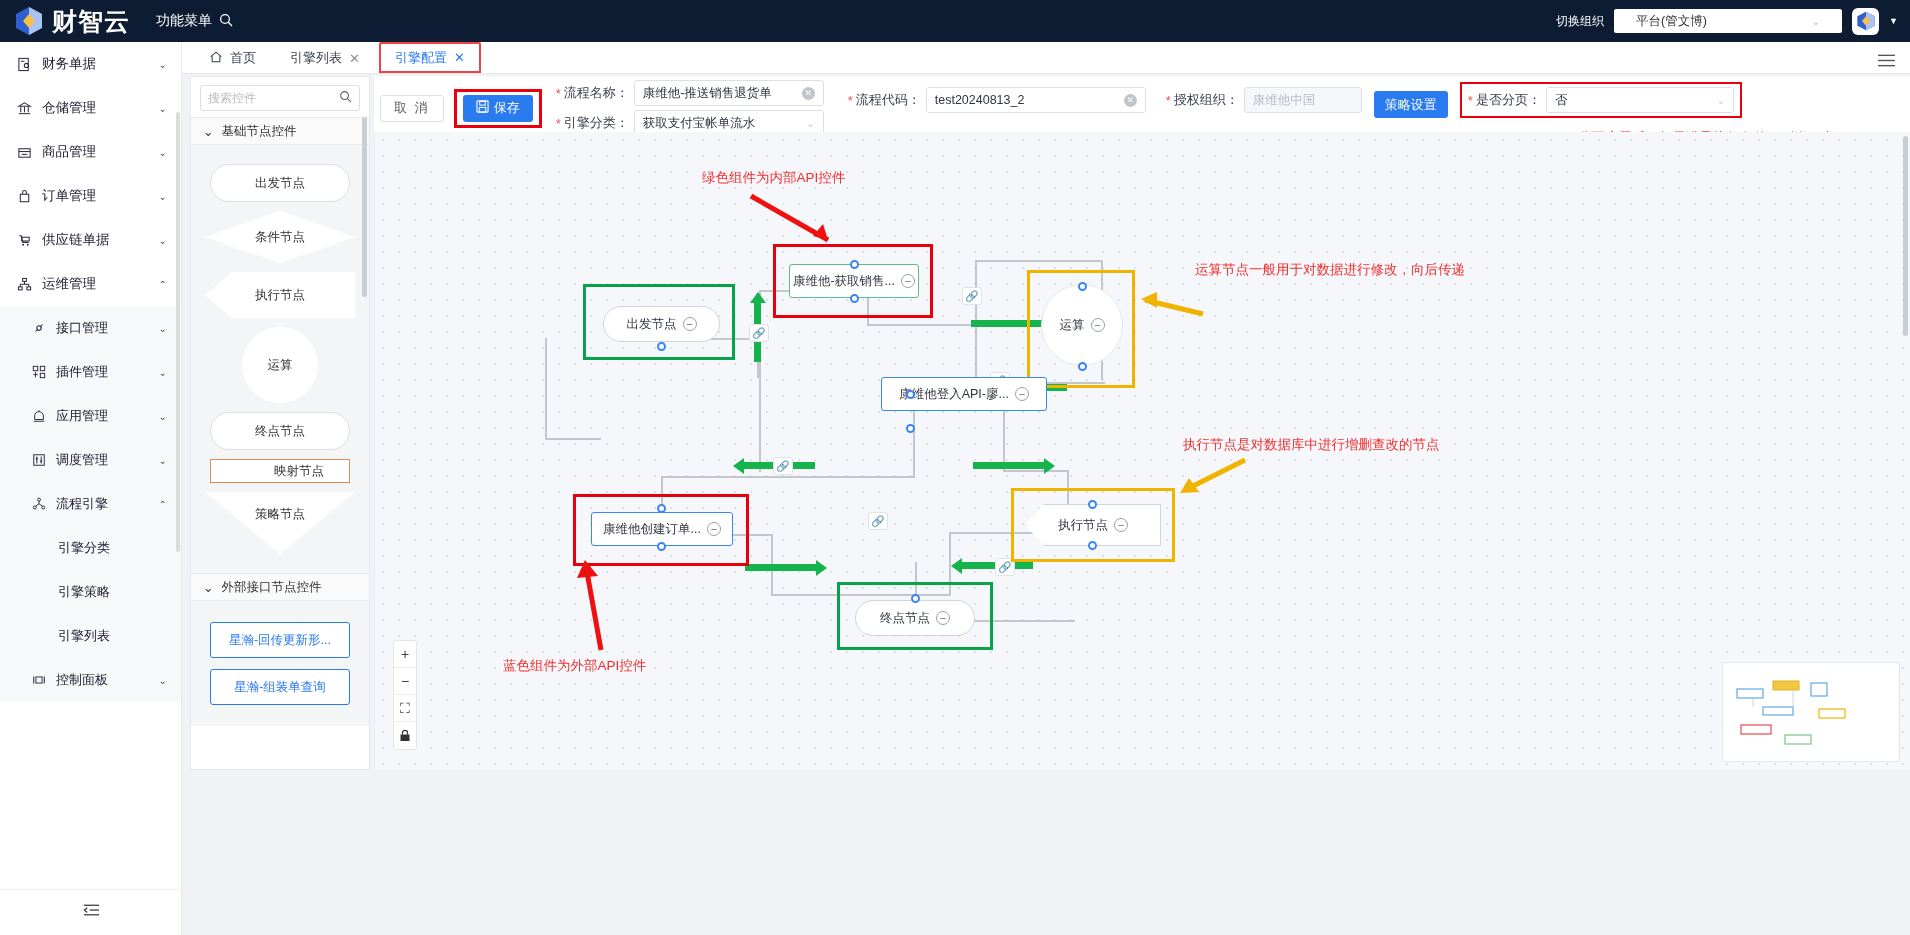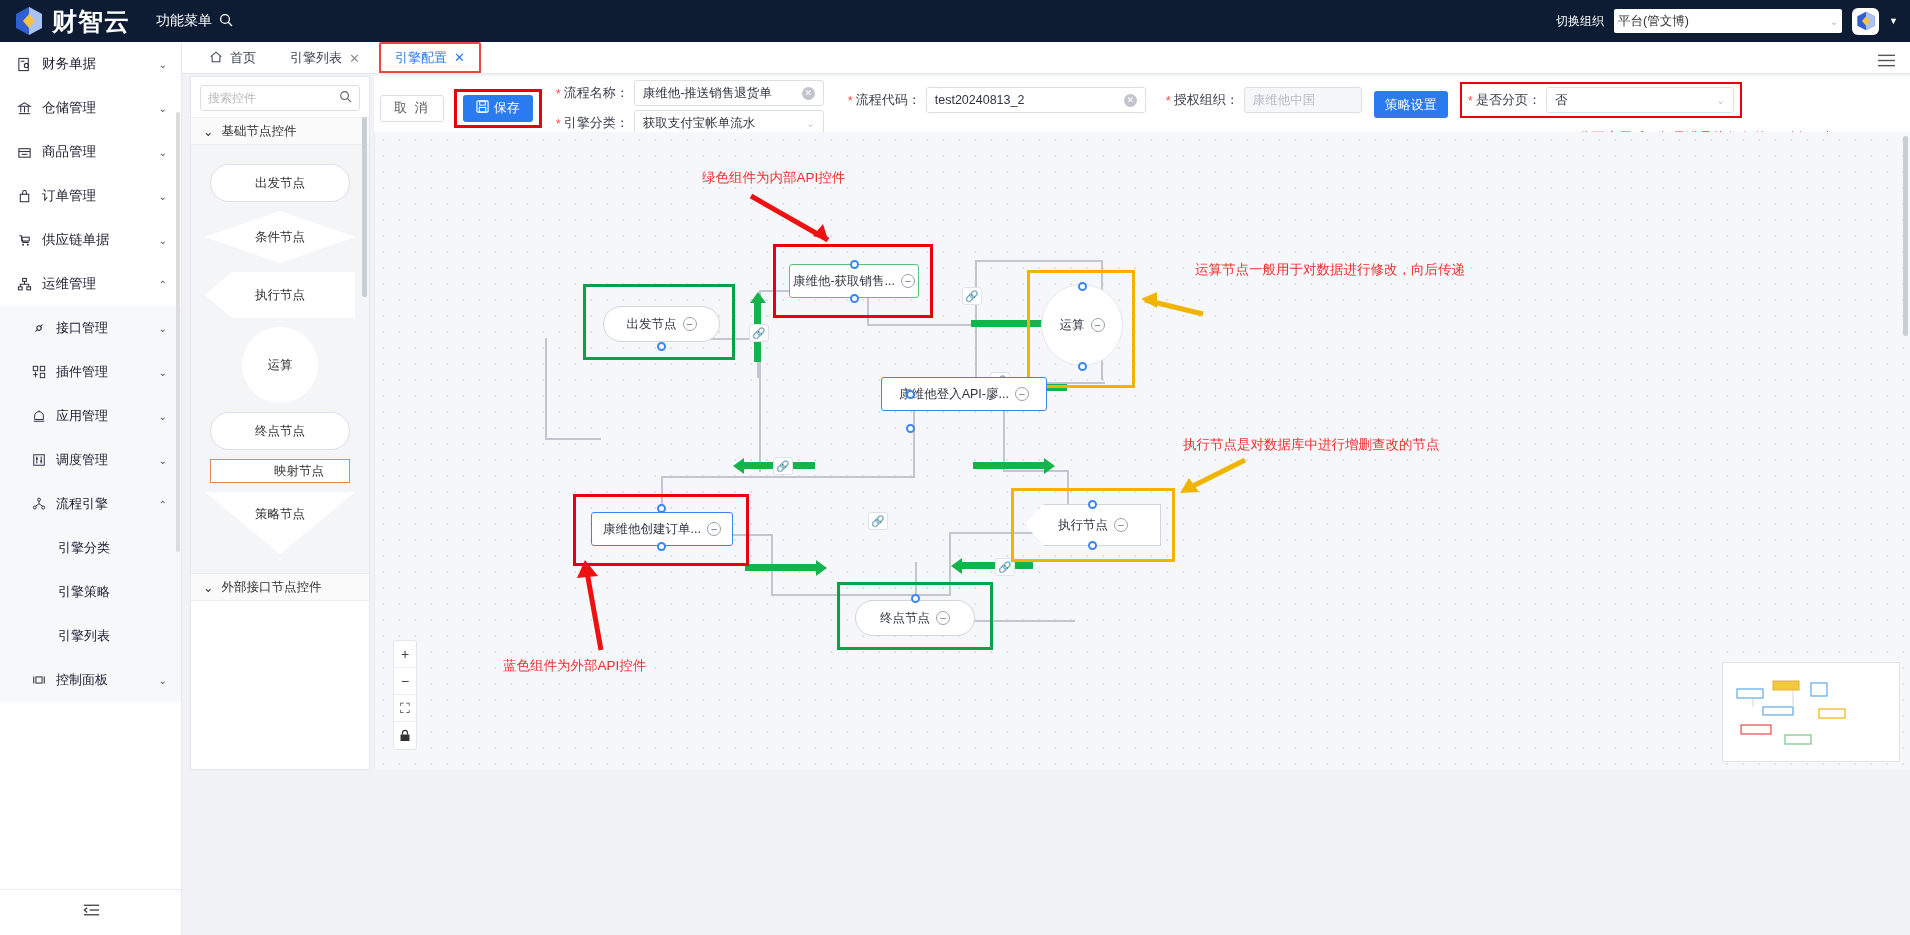--- a/index.html
+++ b/index.html
@@ -14,21 +14,21 @@
     background: #0d1b33; display: flex; align-items: center; color: #fff;
   }
   .brand { display: flex; align-items: center; margin-left: 14px; }
   .brand-logo { width: 30px; height: 30px; position: relative; }
   .brand-name { font-size: 25px; font-weight: bold; margin-left: 8px; letter-spacing: 1px; }
   .menu-trigger { display: flex; align-items: center; margin-left: 26px; font-size: 14px; gap: 7px; cursor: pointer; }
   .topbar-right { margin-left: auto; display: flex; align-items: center; gap: 10px; margin-right: 12px; }
   .org-label { font-size: 12px; }
   .org-select {
     width: 228px; height: 24px; background: #fff; border-radius: 2px;
-    display: flex; align-items: center; padding: 0 4px; color: #333; font-size: 12.5px;
+    display: flex; align-items: center; padding: 0 22px; color: #333; font-size: 12.5px;
     position: relative;
   }
   .org-select .caret { margin-left: auto; color: #bbb; font-size: 10px; }
   .avatar-box { width: 27px; height: 27px; background: #fff; border-radius: 6px; display:flex; align-items:center; justify-content:center; }
   .caret-white { font-size: 9px; color: #fff; }
 
   
   .sidebar {
     position: absolute; left: 0; top: 42px; width: 182px; height: 893px;
     background: #fff; border-right: 1px solid #e8e8e8; overflow: hidden;
@@ -462,20 +462,28 @@
     </div>
     <div class="node-proto np-tri">
       <div class="shape"></div>
       <span>策略节点</span>
     </div>
   </div>
 
   <div class="grp-head">
     <span>⌄</span>
     <span>外部接口节点控件</span>
+  </div>
+  <div class="grp-body">
+    <div class="np-ext">
+      <span>星瀚-回传更新形...</span>
+    </div>
+    <div class="np-ext">
+      <span>星瀚-组装单查询</span>
+    </div>
   </div>
   <div class="pal-scroll"></div>
 </div>
 
 <div class="formbar">
   <div class="btn btn-cancel">取 消</div>
   <div class="save-wrap">
     <div class="btn btn-save">
       <span>
         <svg width="13" height="13" viewBox="0 0 14 14">

